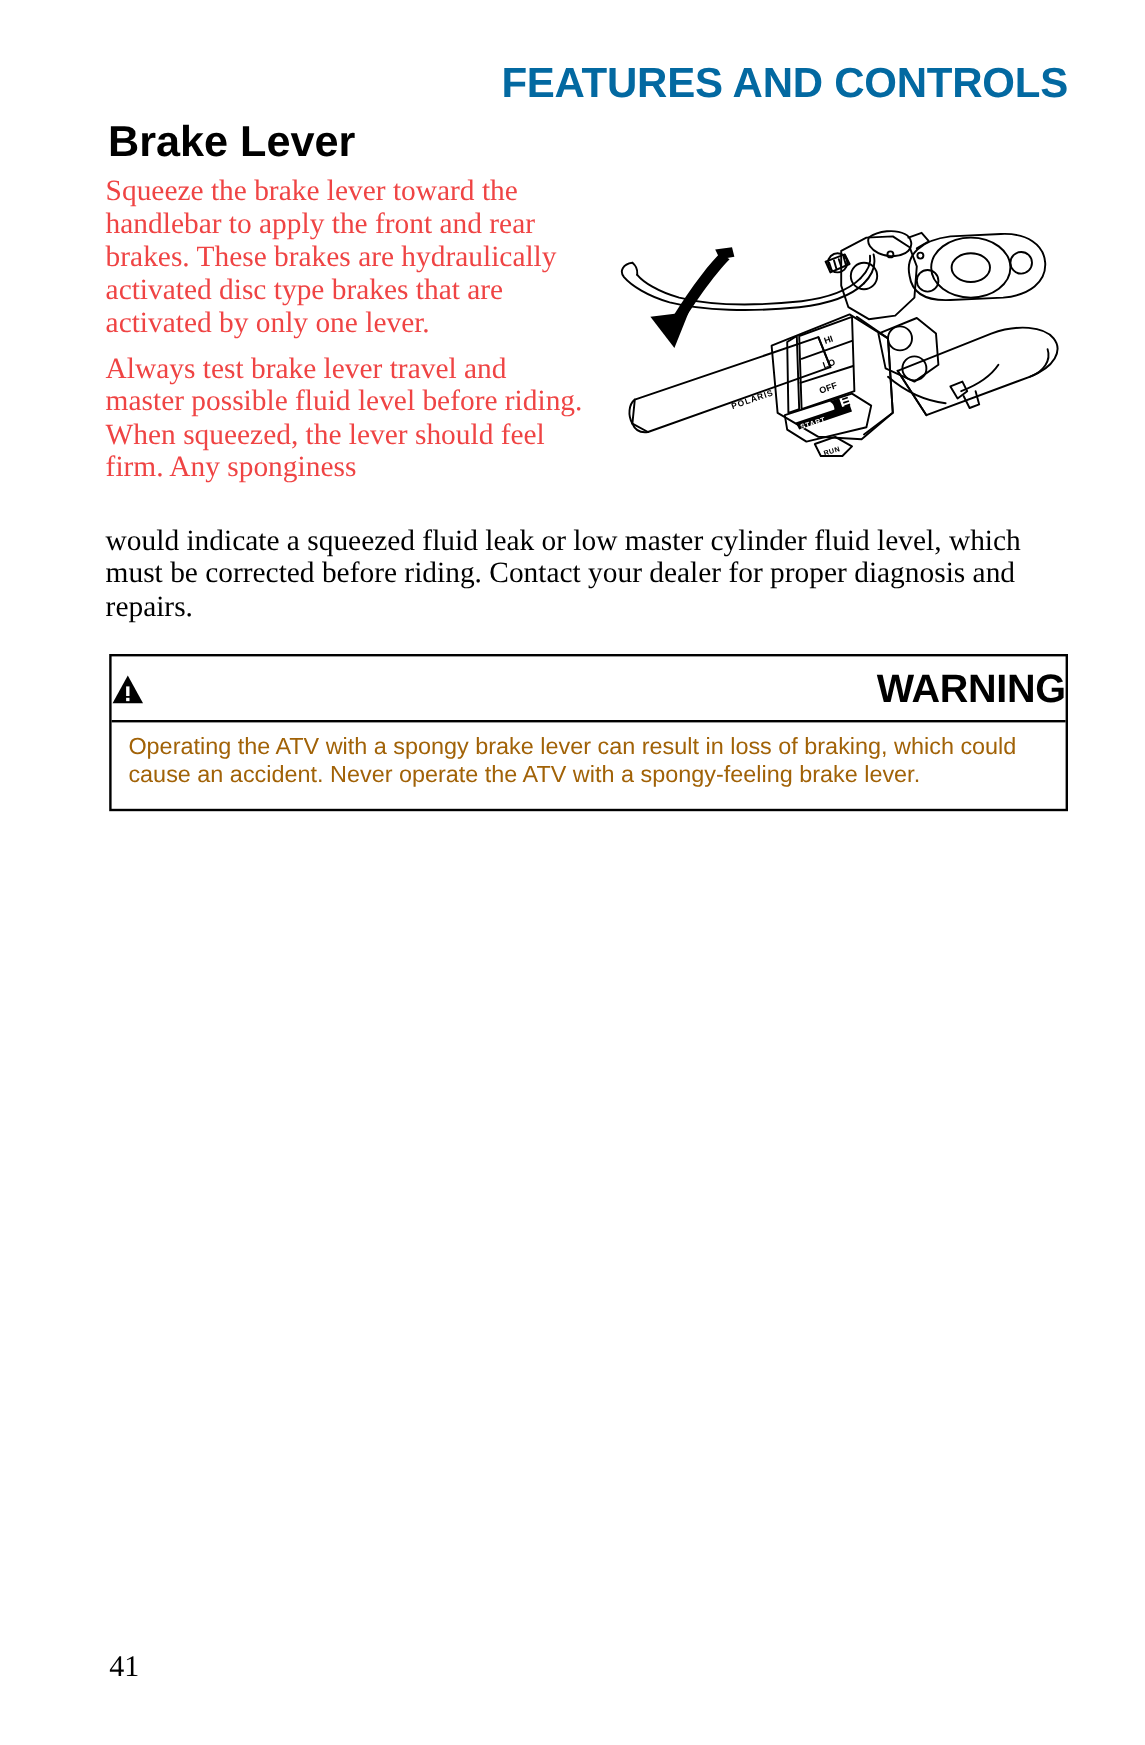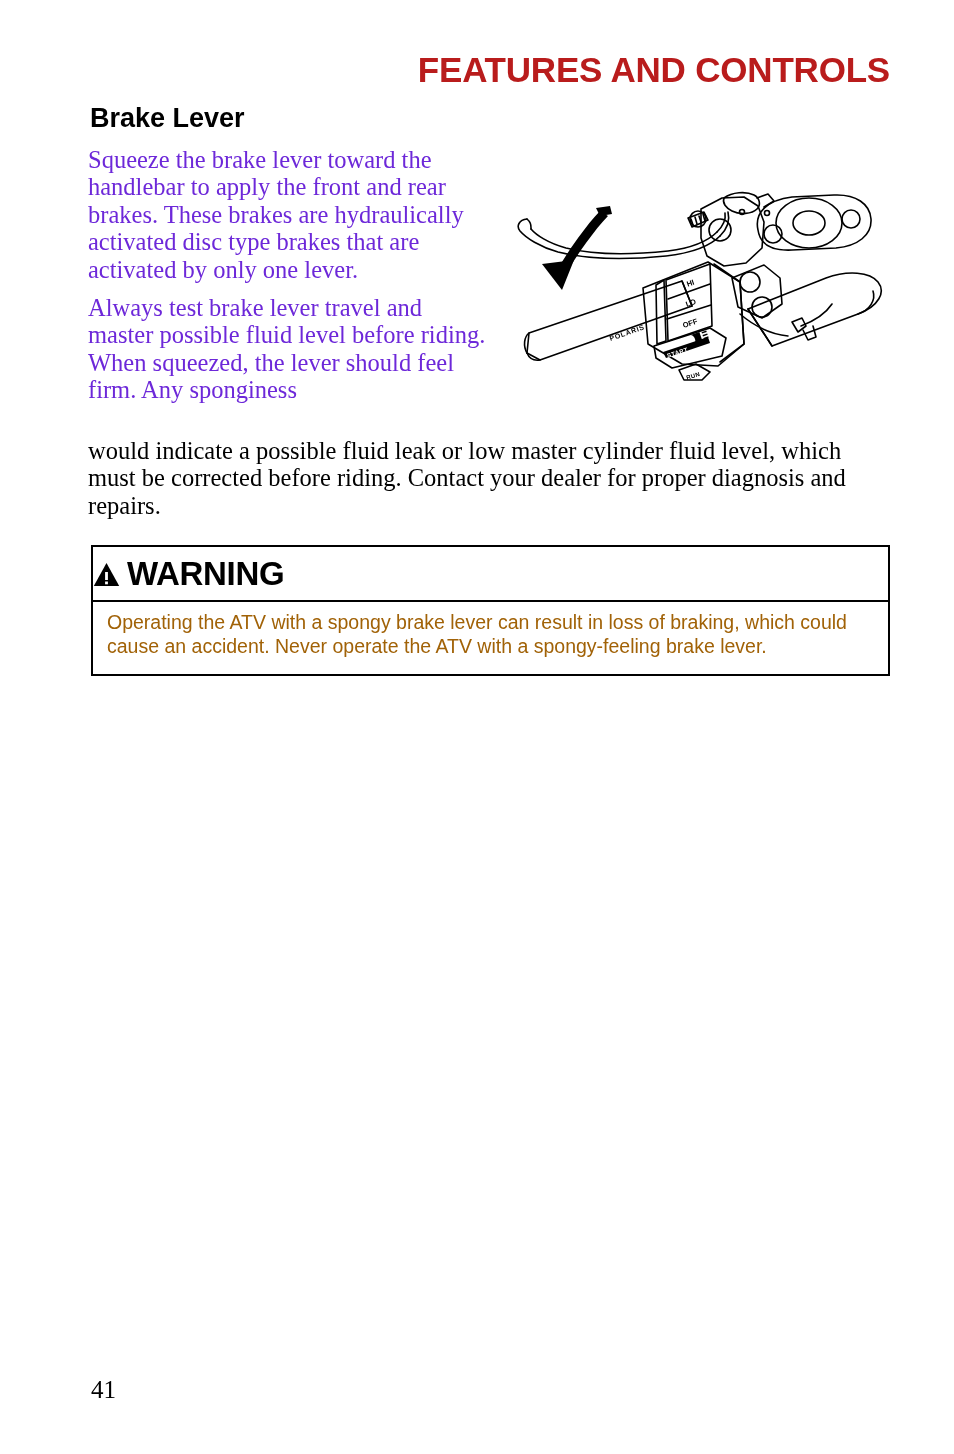--- a/index.html
+++ b/index.html
@@ -20,46 +20,46 @@
     position: absolute;
     left: 91px;
     top: 50px;
     width: 799px;
     text-align: right;
     font-family: "Liberation Sans", sans-serif;
     font-weight: bold;
     font-size: 35px;
     line-height: 40px;
     letter-spacing: -0.2px;
-    color: #b91c1c;
+    color: #0369a1;
     white-space: nowrap;
   }
 
   
   .section-heading {
     position: absolute;
     left: 90px;
     top: 101px;
     font-family: "Liberation Sans", sans-serif;
     font-weight: bold;
-    font-size: 27px;
+    font-size: 36px;
     line-height: 34px;
     color: #000000;
   }
 
   
   .body-col {
     position: absolute;
     left: 88px;
     top: 146px;
     width: 400px;
     font-family: "Liberation Serif", serif;
     font-size: 24.5px;
     line-height: 27.4px;
-    color: #6d28d9;
+    color: #ef4444;
   }
   .body-col p { margin: 0; }
   .body-col p + p { margin-top: 11px; }
 
   .body-full {
     position: absolute;
     left: 88px;
     top: 437px;
     width: 806px;
     font-family: "Liberation Serif", serif;
@@ -87,21 +87,21 @@
     width: 799px;
     border: 2px solid #000000;
     box-sizing: border-box;
     background: #ffffff;
   }
   .warning-header {
     height: 53px;
     border-bottom: 2px solid #000000;
     display: flex;
     align-items: center;
-    justify-content: flex-start;
+    justify-content: space-between;
     gap: 7px;
   }
   .warning-triangle {
     display: block;
     width: 27px;
     height: 25px;
     flex: 0 0 auto;
     margin-top: 2px;
   }
   .warning-word {
@@ -141,21 +141,21 @@
   <div class="chapter-title">FEATURES AND CONTROLS</div>
 
   <div class="section-heading">Brake Lever</div>
 
   <div class="body-col">
     <p>Squeeze the brake lever toward the handlebar to apply the front and rear brakes. These brakes are hydraulically activated disc type brakes that are activated by only one lever.</p>
     <p>Always test brake lever travel and master possible fluid level before riding. When squeezed, the lever should feel firm. Any sponginess</p>
   </div>
 
   <div class="body-full">
-    <p>would indicate a possible fluid leak or low master cylinder fluid level, which must be corrected before riding. Contact your dealer for proper diagnosis and repairs.</p>
+    <p>would indicate a squeezed fluid leak or low master cylinder fluid level, which must be corrected before riding. Contact your dealer for proper diagnosis and repairs.</p>
   </div>
 
   <div class="illustration">
     <svg viewBox="0 0 400 196" xmlns="http://www.w3.org/2000/svg" fill="none" stroke="#000" stroke-width="1.6" stroke-linecap="round" stroke-linejoin="round">
 
       <g>
         <path d="M31 167 L33 147 L186 95 L196 120 L44 174 Z"></path>
         <path d="M31 167 C27 160, 28 151, 33 147"></path>
         <path d="M44 174 C37 175, 33 172, 31 167"></path>
         <path d="M186 95 L196 120"></path>

